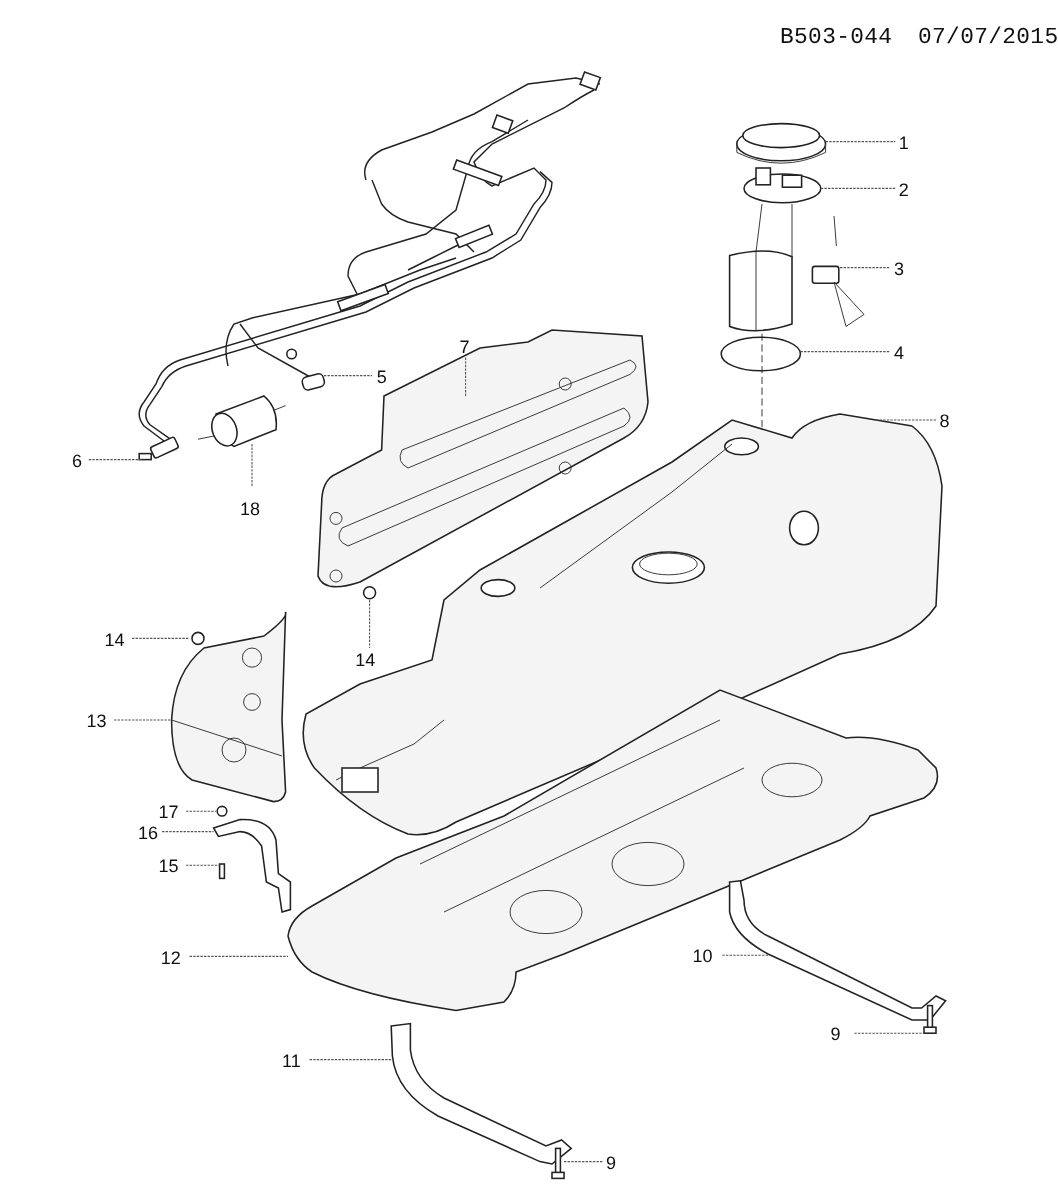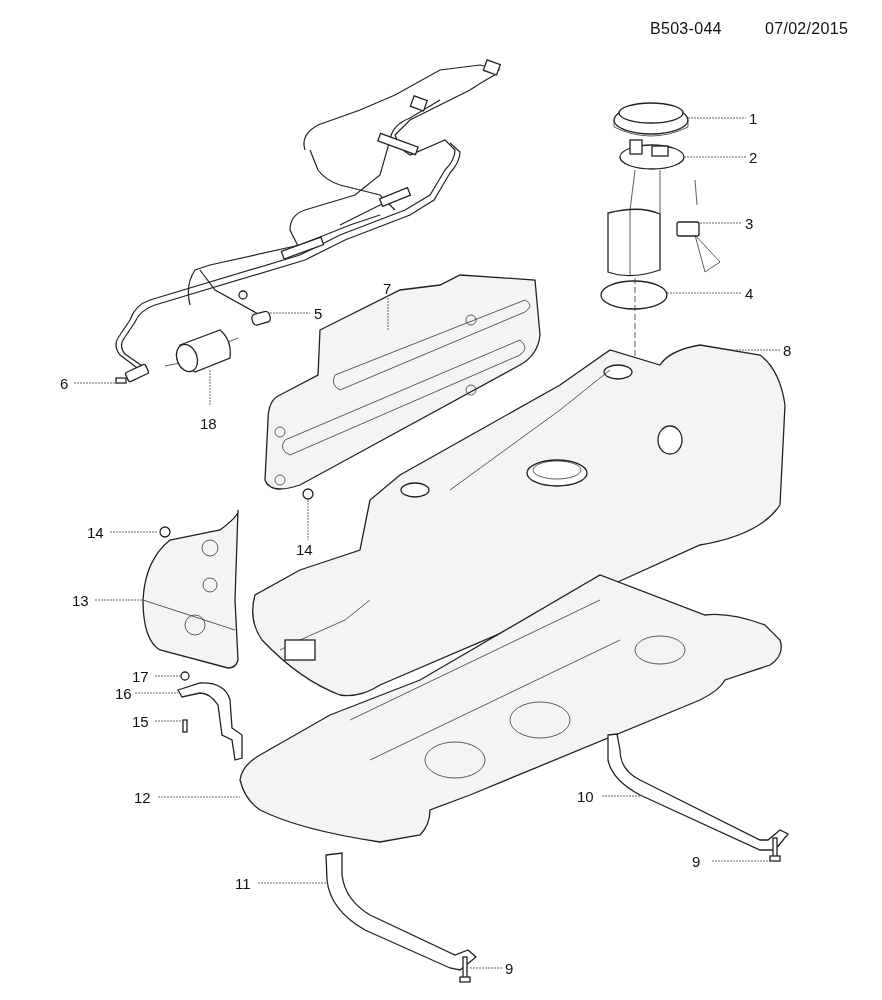--- a/index.html
+++ b/index.html
@@ -1,30 +1,30 @@
 <!DOCTYPE html>
 <html><head>
 <meta charset="utf-8">
 <style>
   html,body{margin:0;padding:0;background:#ffffff;}
   body{width:882px;height:1000px;position:relative;overflow:hidden;font-family:"Liberation Sans",sans-serif;color:#111;}
-  .hdr{position:absolute;top:20px;font-size:16px;letter-spacing:0.3px;}
+  .hdr{position:absolute;top:20px;font-size:19px;letter-spacing:0.3px;font-family:Liberation Mono, monospace;}
   #diagram{position:absolute;left:0;top:0;width:882px;height:1000px;}
   .lbl{font-family:"Liberation Sans",sans-serif;font-size:15px;fill:#111;}
   .ln{stroke:#555;stroke-width:0.9;fill:none;stroke-dasharray:2 1;}
   .part{stroke:#222;stroke-width:1.3;fill:#fff;}
   .thin{stroke:#333;stroke-width:0.8;fill:none;}
   .pipe{stroke:#222;stroke-width:1.2;fill:none;}
   .fillg{fill:#f4f4f4;stroke:#222;stroke-width:1.3;}
 </style>
 </head>
 <body>
 
 <div class="hdr" style="left:650px">B503-044</div>
-<div class="hdr" style="left:765px">07/02/2015</div>
+<div class="hdr" style="left:765px">07/07/2015</div>
 
 <svg id="diagram" viewBox="0 0 882 1000">
 
   <g>
     <path class="pipe" d="M140,370 L120,355 Q112,345 120,335 L130,320 Q135,305 150,300 L300,255 L340,235 L405,210 L430,195 L445,170 Q455,160 455,150 L445,140 L410,155 Q400,150 395,135 L410,120 L470,90 Q485,80 495,75"></path>
     <path class="pipe" d="M145,368 L125,354 Q118,346 125,337 L135,322 Q140,310 155,305 L305,260 L345,240 L410,215 L434,200 L450,173 Q460,162 460,152 L450,143"></path>
     <path class="pipe" d="M190,305 Q185,285 195,270 L210,265 L300,245 L350,225 L380,215"></path>
     <path class="pipe" d="M200,270 L215,290 L260,315"></path>
     <path class="pipe" d="M300,250 L290,230 Q290,215 305,210 L355,195 L380,175 L390,140 Q392,125 410,118 L440,100"></path>
     <path class="pipe" d="M305,150 Q300,135 318,125 L360,110 L395,95 L440,70 L480,65 L500,70"></path>

